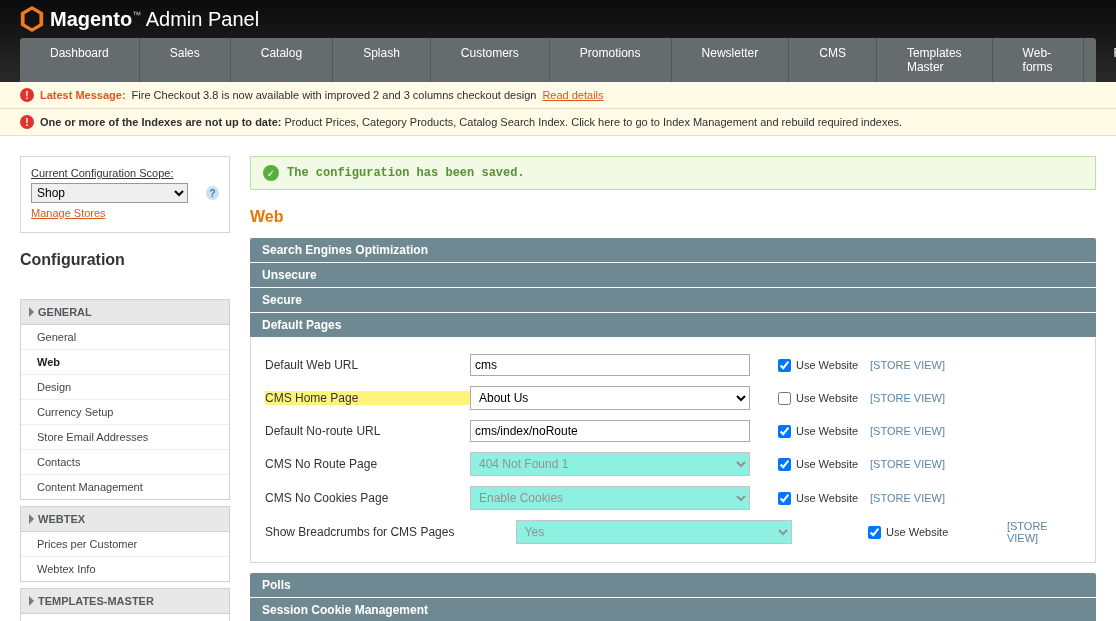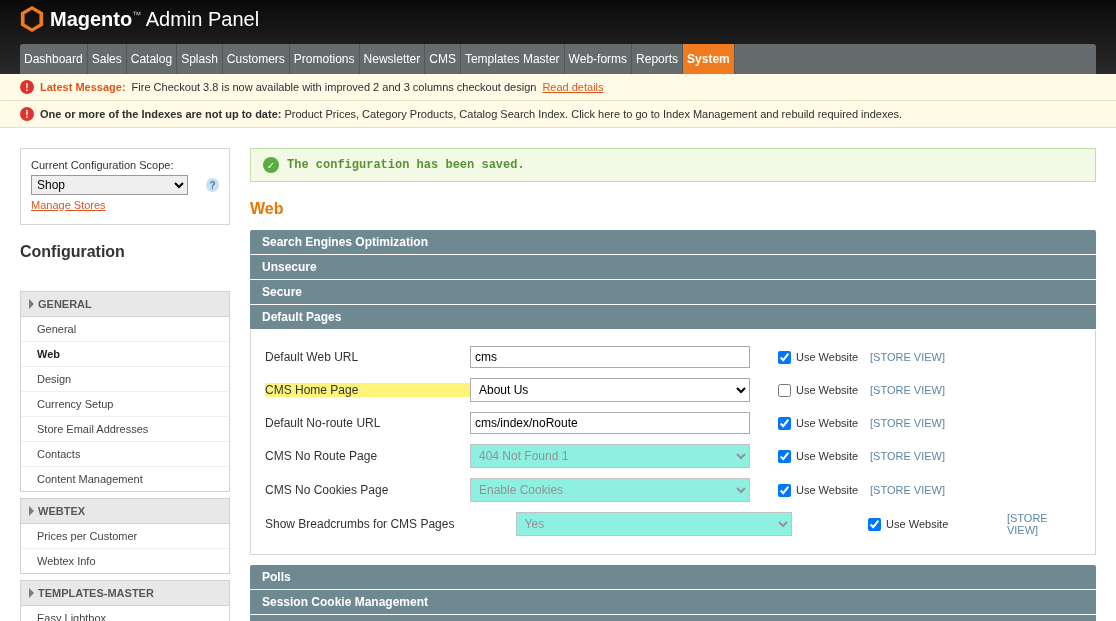--- a/index.html
+++ b/index.html
@@ -1,35 +1,35 @@
 <!DOCTYPE html>
 <html><head>
 <meta charset="utf-8">
 <style>
 * { margin: 0; padding: 0; box-sizing: border-box; }
 body { font-family: Arial, Helvetica, sans-serif; font-size: 12px; background: #fff; color: #2f2f2f; }
 .header { background: linear-gradient(#0a0a0a, #2a2a2a); padding: 6px 20px 0 20px; }
-.logo-row { display: flex; align-items: center; gap: 6px; padding-bottom: 12px; }
+.logo-row { display: flex; align-items: center; gap: 6px; padding-bottom: 6px; }
 .logo-mark { width: 24px; height: 26px; }
 .logo-text { color: #fff; font-size: 20px; }
 .logo-text .brand { font-weight: bold; }
 .logo-text .tm { font-size: 9px; vertical-align: super; color: #ccc; }
 .nav { display: flex; background: #666b6e; border-radius: 3px 3px 0 0; }
-.nav-item { padding: 8px 4px; color: #fff; font-size: 12px; cursor: pointer; border-right: 1px solid #545759; }
+.nav-item { padding: 8px 30px; color: #fff; font-size: 12px; cursor: pointer; border-right: 1px solid #545759; }
 .nav-item.active { background: #ef7b1e; font-weight: bold; }
 .msg { background: #fffbe6; border-bottom: 1px solid #e7e2c2; padding: 6px 20px; font-size: 11px; display: flex; align-items: center; gap: 6px; }
 .msg .icon { width: 14px; height: 14px; border-radius: 50%; background: #e1332c; color: #fff; font-weight: bold; display: inline-flex; align-items: center; justify-content: center; font-size: 10px; }
 .msg .label { color: #d85820; font-weight: bold; }
 .msg a { color: #d85820; text-decoration: underline; cursor: pointer; }
 .notice { background: #fffbe6; border-bottom: 1px solid #e7e2c2; padding: 6px 20px; font-size: 11px; display: flex; align-items: center; gap: 6px; }
 .notice .icon { width: 14px; height: 14px; border-radius: 50%; background: #e1332c; color: #fff; font-weight: bold; display: inline-flex; align-items: center; justify-content: center; font-size: 10px; }
 .content { display: flex; padding: 20px; gap: 20px; }
 .sidebar { width: 210px; flex-shrink: 0; }
 .scope-box { border: 1px solid #d6d6d6; padding: 10px 10px 12px 10px; margin-bottom: 18px; background: #fff; }
-.scope-box label { font-size: 11px; color: #333; display: block; margin-bottom: 4px; }
+.scope-box label { font-size: 11px; color: #333; display: block; margin-bottom: 4px; text-decoration: underline; }
 .scope-row { display: flex; align-items: center; gap: 18px; }
 .scope-row select { width: 170px; font-size: 12px; border: 1px solid #999; padding: 1px; }
 .help-icon { width: 14px; height: 14px; border-radius: 50%; background: #c6e1f2; color: #4a7aa8; display: inline-flex; align-items: center; justify-content: center; font-size: 10px; font-weight: bold; cursor: pointer; }
 .manage-link { color: #d85820; font-size: 11px; text-decoration: underline; cursor: pointer; display: inline-block; margin-top: 4px; }
 .config-title { font-size: 16px; font-weight: bold; color: #333; margin-bottom: 30px; }
 .cat-head { background: #e9e8e8; border: 1px solid #d1d1d1; padding: 6px 8px; font-size: 11px; font-weight: bold; color: #56595b; display: flex; align-items: center; gap: 4px; cursor: pointer; }
 .arrow { width: 0; height: 0; border-top: 5px solid transparent; border-bottom: 5px solid transparent; border-left: 5px solid #7b7b7b; }
 .cat-body { border: 1px solid #d1d1d1; border-top: none; margin-bottom: 6px; }
 .cat-item { padding: 6px 10px 6px 16px; font-size: 11px; color: #444; border-bottom: 1px solid #eee; cursor: pointer; }
 .cat-item:last-child { border-bottom: none; }

